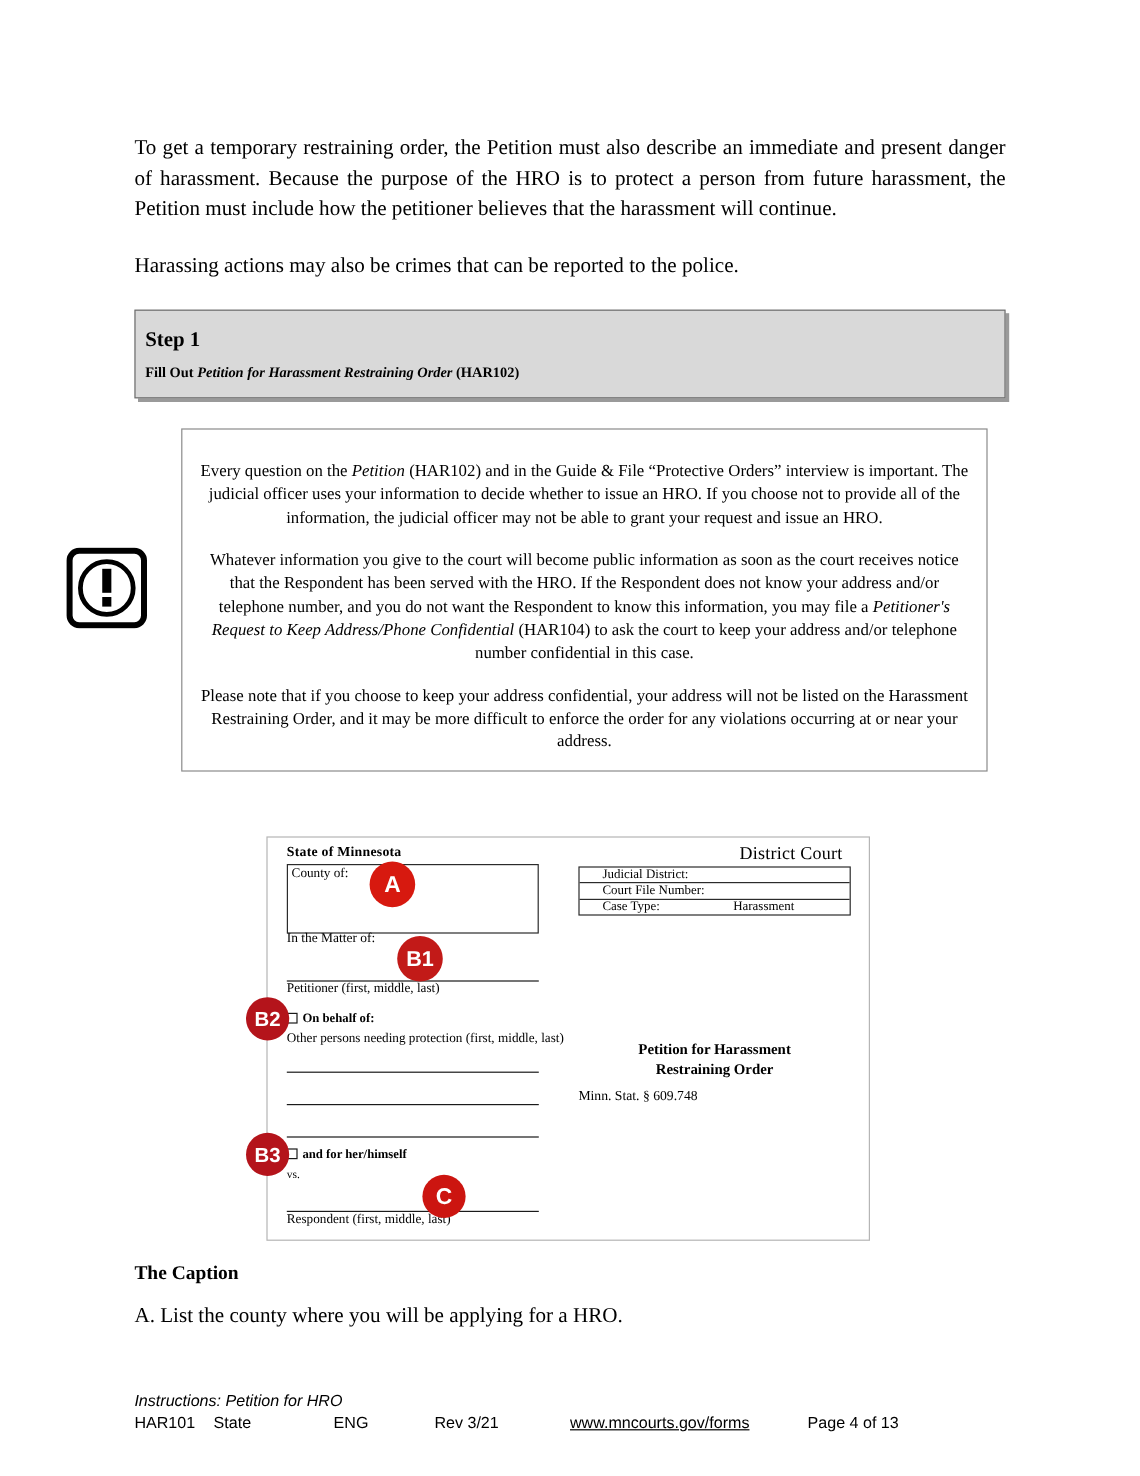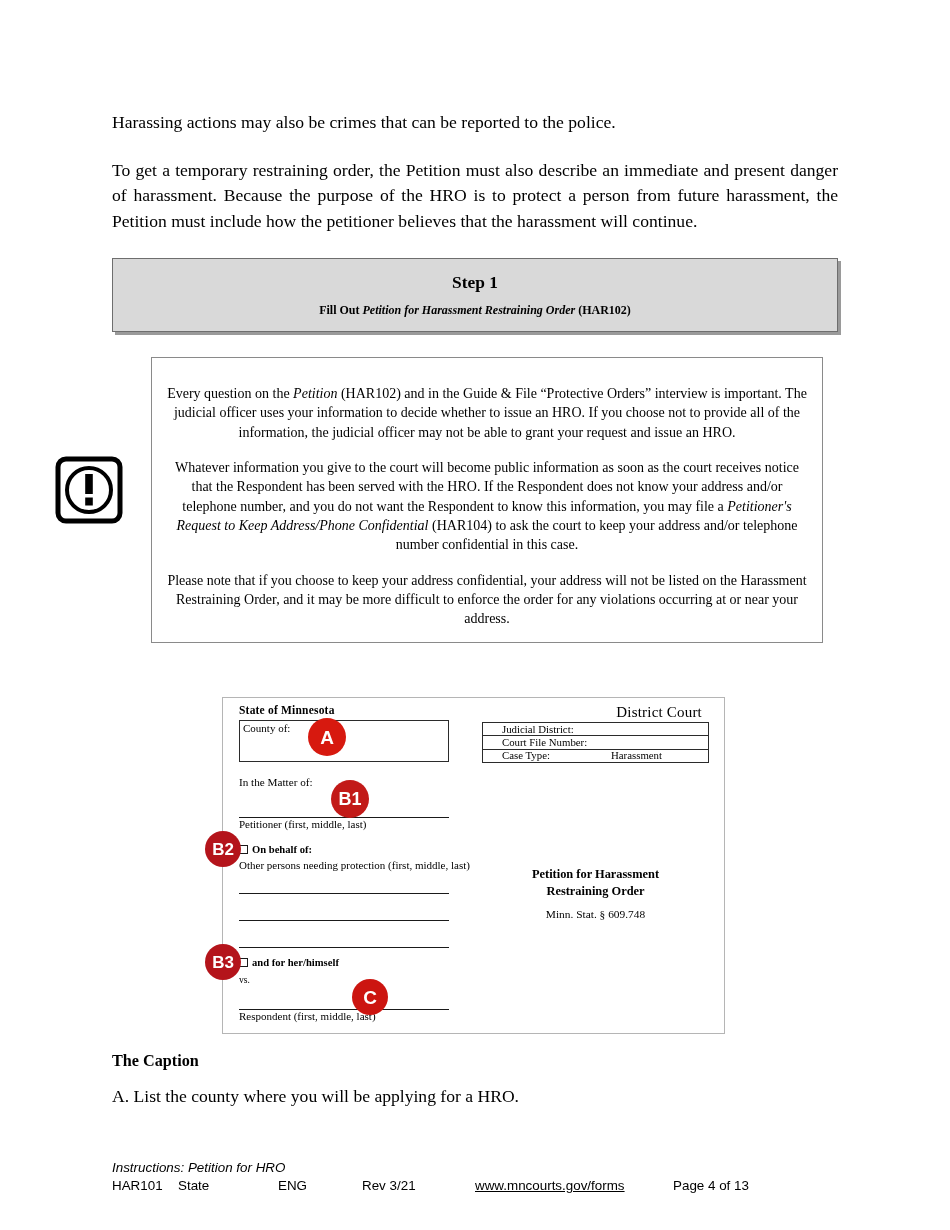--- a/index.html
+++ b/index.html
@@ -32,21 +32,20 @@
   
   .step-banner {
     position: absolute;
     left: 112px;
     top: 258px;
     width: 726px;
     background: #d9d9d9;
     border: 1px solid #6e6e6e;
     box-shadow: 3px 3px 0 0 #9a9a9a;
     padding: 10px 8px 12px 8px;
-    text-align: center;
   }
   .step-banner .line1 {
     font-size: 17.4px;
     font-weight: bold;
     line-height: 1.5;
   }
   .step-banner .line2 {
     font-size: 12px;
     font-weight: bold;
     line-height: 1.5;
@@ -109,21 +108,21 @@
     top: 6px;
     font-size: 15px;
     font-weight: normal;
     letter-spacing: .2px;
   }
   .fp-county-box {
     position: absolute;
     left: 16px;
     top: 22px;
     width: 210px;
-    height: 42px;
+    height: 58px;
     border: 1px solid #2b2b2b;
   }
   .fp-county-box .lbl {
     position: absolute;
     left: 3px; top: 1px;
     font-size: 11px;
   }
   .fp-court-box {
     position: absolute;
     left: 259px;
@@ -188,21 +187,21 @@
     text-align: center;
     font-size: 12.4px;
     font-weight: bold;
     line-height: 1.35;
   }
   .fp-stat {
     position: absolute;
     left: 259px;
     top: 210px;
     width: 227px;
-    text-align: center;
+    text-align: left;
     font-size: 11.4px;
   }
 
   
   .badge {
     position: absolute;
     border-radius: 50%;
     color: #ffffff;
     font-family: "Liberation Sans", "DejaVu Sans", sans-serif;
     font-weight: bold;
@@ -251,22 +250,22 @@
   .f-c4 { width: 113px; }
   .f-c5 { width: 198px; text-decoration: underline; }
   .f-c6 { width: 120px; }
 </style>
 </head>
 <body>
 
 <div class="page">
 
   <div class="intro">
+    <p>To get a temporary restraining order, the Petition must also describe an immediate and present danger of harassment. Because the purpose of the HRO is to protect a person from future harassment, the Petition must include how the petitioner believes that the harassment will continue.</p>
     <p>Harassing actions may also be crimes that can be reported to the police.</p>
-    <p>To get a temporary restraining order, the Petition must also describe an immediate and present danger of harassment. Because the purpose of the HRO is to protect a person from future harassment, the Petition must include how the petitioner believes that the harassment will continue.</p>
   </div>
 
   <div class="step-banner">
     <div class="line1">Step 1</div>
     <div class="line2"><span>Fill Out </span><em>Petition for Harassment Restraining Order</em><span> (HAR102)</span></div>
   </div>
 
   <div class="warn-icon">
     <svg width="68" height="68" viewBox="0 0 68 68" aria-hidden="true">
       <rect x="3" y="3" width="62" height="62" rx="8" ry="8" fill="#ffffff" stroke="#000000" stroke-width="5"></rect>

